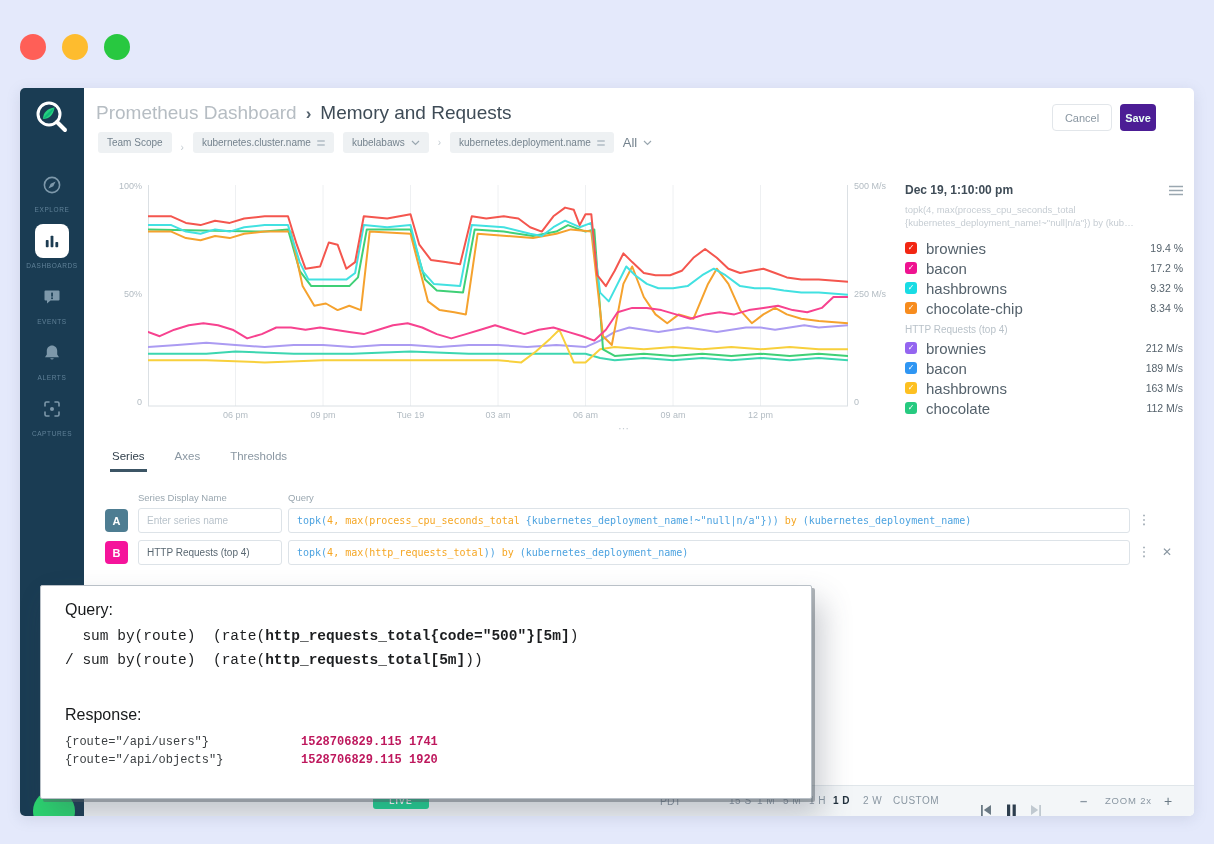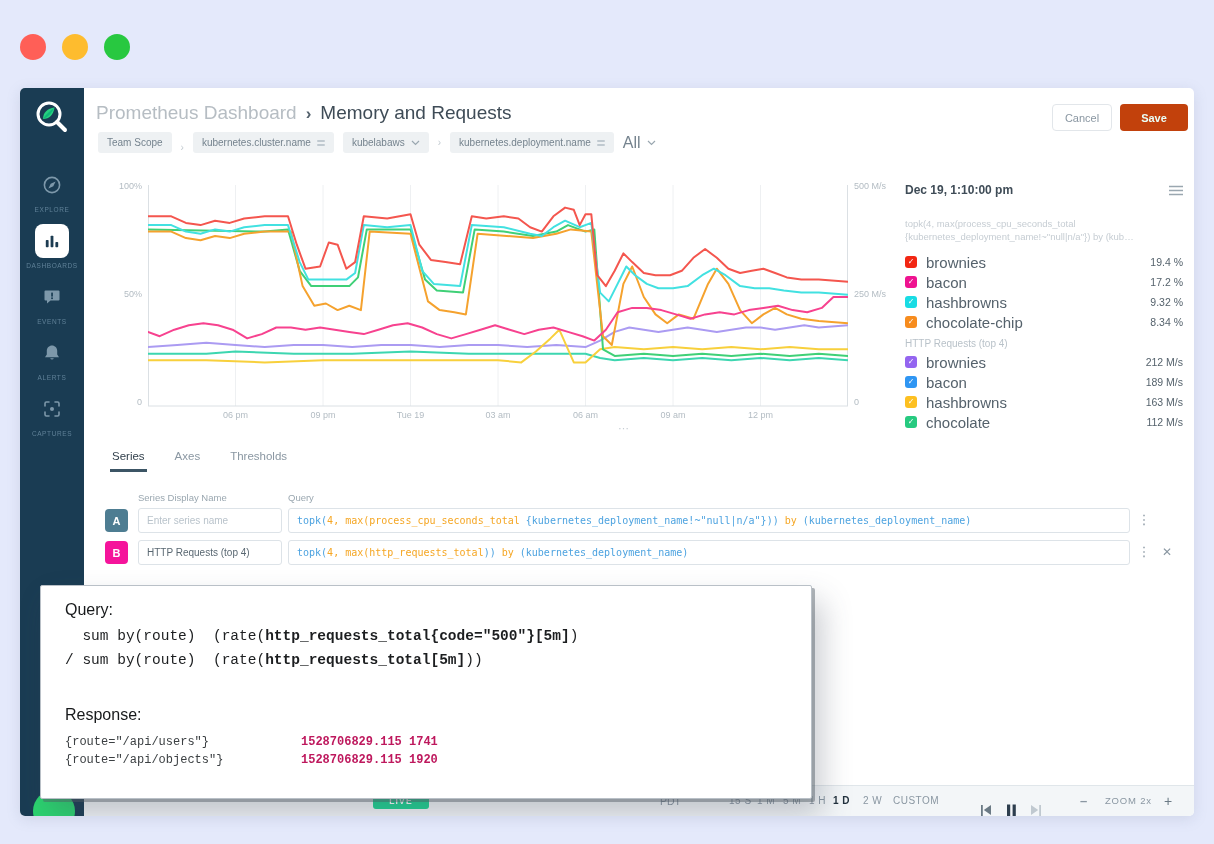--- a/index.html
+++ b/index.html
@@ -24,41 +24,41 @@
   .nav-label{font-size:6.5px;letter-spacing:.6px;color:#5f8097;margin-top:4px}
   .side-circle{position:absolute;left:13px;bottom:-16px;width:42px;height:42px;border-radius:50%;background:#2bd36f}
 
   
   .breadcrumb{position:absolute;left:76px;top:14px;font-size:19px;color:#b6bdc3;white-space:nowrap}
   .crumb-sep{color:#53616c;font-weight:700;margin:0 9px;font-size:17px}
   .crumb-title{color:#3f4c57}
   .btn{position:absolute;top:16px;height:27px;border-radius:4px;font-size:11px;display:flex;
        align-items:center;justify-content:center;cursor:pointer;box-sizing:border-box}
   .btn-cancel{left:1032px;width:60px;background:#fff;border:1px solid #e2e6ea;color:#8a97a2}
-  .btn-save{left:1100px;width:68px;background:#c2410c;color:#eafff7;font-weight:700}
+  .btn-save{left:1100px;width:36px;background:#4c1d95;color:#eafff7;font-weight:700}
 
   
   .filters{position:absolute;left:78px;top:44px;display:flex;align-items:flex-end;gap:9px}
   .chip{background:#eef1f3;border-radius:3px;padding:5px 9px;font-size:10px;color:#75838e;
         display:flex;align-items:center;gap:6px;cursor:pointer;white-space:nowrap}
-  .chip-plain{font-size:16px;color:#75838e;display:flex;align-items:center;gap:6px;cursor:pointer}
+  .chip-plain{font-size:13px;color:#75838e;display:flex;align-items:center;gap:6px;cursor:pointer}
   .sep{color:#c3cbd1;font-size:10px}
 
   
   .chart-svg{position:absolute;left:128px;top:97px}
   .ylab{position:absolute;font-size:9px;color:#b3bcc3}
   .ylab.left{left:74px;width:48px;text-align:right}
   .ylab.right{left:834px;width:52px;text-align:left}
   .xlab{position:absolute;top:322px;width:60px;text-align:center;font-size:9px;color:#b3bcc3}
   .handle-dots{position:absolute;left:598px;top:334px;color:#c6cdd3;font-size:11px;letter-spacing:1px}
 
   
   .legend{position:absolute;left:885px;top:95px;width:278px}
   .leg-head{display:flex;justify-content:space-between;align-items:center;font-size:12px;color:#3f4c57;font-weight:700}
-  .leg-caption{margin-top:21px;font-size:9.5px;line-height:12.5px;color:#c6cdd3;white-space:nowrap;overflow:hidden}
+  .leg-caption{margin-top:7px;font-size:9.5px;line-height:12.5px;color:#c6cdd3;white-space:nowrap;overflow:hidden}
   .leg-row{display:flex;align-items:center;height:20px;cursor:pointer}
   .leg-rows{margin-top:9px}
   .leg-box{width:12px;height:12px;border-radius:3px;color:#fff;font-size:8px;line-height:12px;
            text-align:center;margin-right:9px;flex:none}
   .leg-name{font-size:15px;color:#55626c;flex:1}
   .leg-val{font-size:10.5px;color:#55626c}
   .leg-group{font-size:10px;color:#b9c2c9;height:17px;margin-top:3px;display:flex;align-items:center}
 
   
   .tabs{position:absolute;left:90px;top:358px;display:flex;gap:26px}

